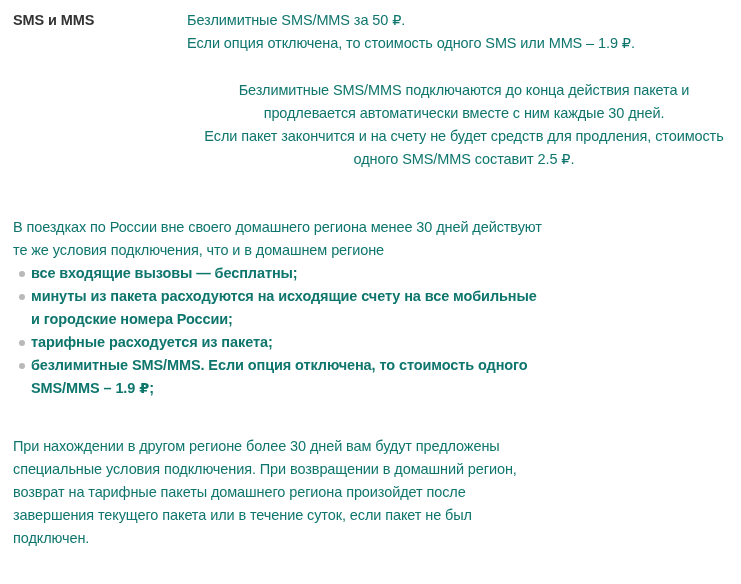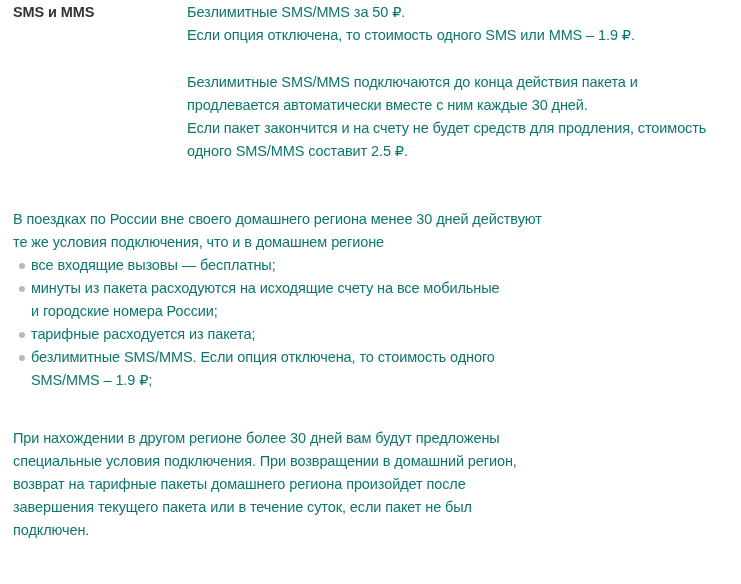--- a/index.html
+++ b/index.html
@@ -3,52 +3,52 @@
 <meta charset="utf-8">
 <style>
   * { box-sizing: border-box; margin: 0; padding: 0; }
   html, body { width: 741px; height: 584px; }
   body {
     background: #ffffff;
     font-family: "Liberation Sans", "DejaVu Sans", sans-serif;
     color: #404040;
     overflow: hidden;
   }
-  .page { padding: 1px 0 0 13px; width: 741px; }
+  .page { padding: 9px 0 0 13px; width: 741px; }
   .row { display: flex; align-items: flex-start; }
   .row.first { margin-bottom: 45px; }
   .term {
     width: 174px;
     flex: 0 0 174px;
     font-size: 14.5px;
     line-height: 23px;
     font-weight: bold;
     color: #333333;
     letter-spacing: -0.1px;
   }
   .desc {
     width: 554px;
     flex: 0 0 554px;
     font-size: 14.5px;
     line-height: 23px;
     color: #0f766e;
     letter-spacing: -0.1px;
   }
   .para { white-space: pre-line; }
-  .para + .para { margin-top: 24px; }
+  .para + .para { margin-top: 24px; text-align: center; }
   .bullets { list-style: none; }
   .bullet { display: flex; align-items: flex-start; }
   .dot {
     flex: 0 0 6px;
     width: 6px; height: 6px;
     border-radius: 50%;
     background: #b9b9b9;
     margin: 9px 6px 0 6px;
   }
-  .btext { white-space: pre-line; flex: 1 1 auto; }
+  .btext { white-space: pre-line; flex: 1 1 auto; font-weight: bold; }
   .outro { margin-top: 35px; }
 </style>
 </head>
 <body>
 
 <div class="page">
 
   <section class="row first">
     <h3 class="term">SMS и MMS</h3>
     <div class="desc">

